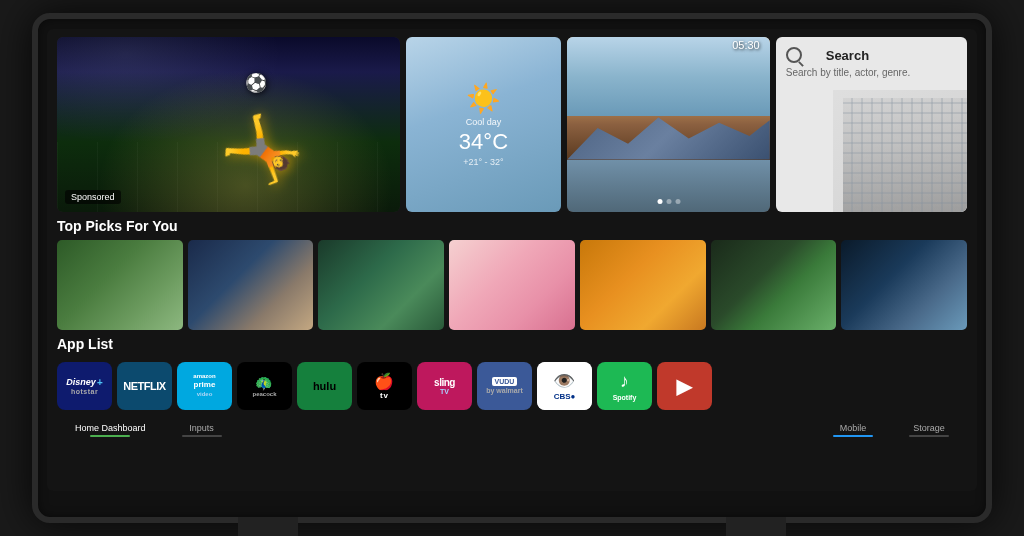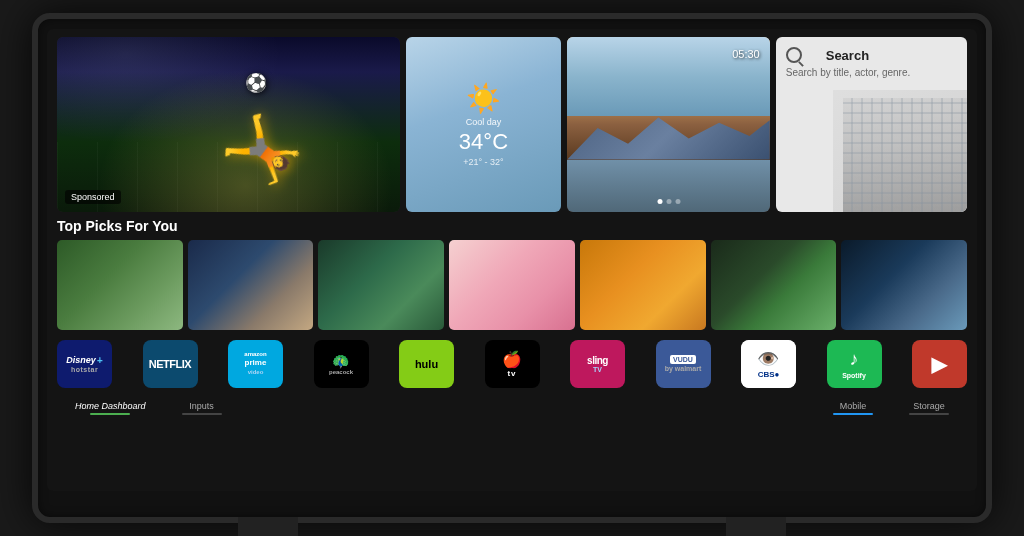--- a/index.html
+++ b/index.html
@@ -108,21 +108,21 @@
 
     .hero-slideshow {
       flex: 1.3;
       border-radius: 6px;
       overflow: hidden;
       position: relative;
       background: #222;
     }
     .slideshow-time {
       position: absolute;
-      top: 11px;
+      top: 2px;
       right: 10px;
       color: #fff;
       font-size: 11px;
       text-shadow: 1px 1px 3px rgba(0,0,0,0.8);
     }
     .slideshow-dots {
       position: absolute;
       bottom: 8px;
       left: 50%;
       transform: translateX(-50%);
@@ -207,21 +207,20 @@
     .pick-6 { background: linear-gradient(135deg, #1a2a1a 0%, #2a4a2a 40%, #3a7a3a 60%, #6ab06a 100%); }
     .pick-7 { background: linear-gradient(135deg, #0a1a2a 0%, #1a3a5a 40%, #4a6a8a 70%, #6a9aba 100%); }
 
     
     .app-list-row {
       display: flex;
       gap: 5px;
       height: 55px;
       flex-shrink: 0;
       align-items: center;
-      justify-content: space-between;
     }
     .app-icon {
       width: 55px;
       height: 48px;
       border-radius: 8px;
       display: flex;
       align-items: center;
       justify-content: center;
       font-size: 8px;
       font-weight: 900;
@@ -230,21 +229,21 @@
       flex-shrink: 0;
       overflow: hidden;
       position: relative;
     }
 
     
     .app-hotstar { background: #0e1b6e; font-size: 7px; }
     .app-netflix { background: #0c4a6e; font-size: 11px; letter-spacing: -0.5px; }
     .app-prime { background: #00A8E0; font-size: 6px; text-align: center; line-height: 1.2; }
     .app-peacock { background: #000; font-size: 8px; }
-    .app-hulu { background: #84cc16; color: #000; font-size: 11px; font-weight: 700; }
+    .app-hulu { background: #15803d; color: #000; font-size: 11px; font-weight: 700; }
     .app-appletv { background: #000; font-size: 9px; }
     .app-sling { background: #be185d; font-size: 9px; }
     .app-vudu { background: #3b5998; font-size: 8px; font-weight: 700; }
     .app-cbs { background: #fff; color: #003087; font-size: 8px; font-weight: 800; }
     .app-spotify { background: #1DB954; font-size: 8px; }
     .app-movies { background: #c0392b; font-size: 20px; }
     .app-aha { background: #f5a623; color: #000; font-size: 11px; font-weight: 800; }
 
     
     .bottom-nav {
@@ -259,21 +258,21 @@
       flex-direction: column;
       align-items: center;
       gap: 2px;
       padding: 0 18px;
       cursor: pointer;
     }
     .nav-label {
       font-size: 9px;
       color: #aaa;
     }
-    .nav-label.active { color: #fff; font-style: italic; }
+    .nav-label.active { color: #fff; }
     .nav-bar {
       height: 2px;
       width: 40px;
       border-radius: 1px;
       background: #444;
     }
     .nav-bar.green { background: #4CAF50; }
     .nav-bar.blue { background: #2196F3; }
 
     
@@ -496,20 +495,21 @@
       <div class="top-picks-row">
         <div class="pick-item pick-1"></div>
         <div class="pick-item pick-2"></div>
         <div class="pick-item pick-3"></div>
         <div class="pick-item pick-4"></div>
         <div class="pick-item pick-5"></div>
         <div class="pick-item pick-6"></div>
         <div class="pick-item pick-7"></div>
       </div>
 
+      <div class="section-label">App List</div>
 
       <div class="app-list-row">
 
         <div class="app-icon app-hotstar">
           <div class="hotstar-inner">
             <div class="hotstar-top">
               <span class="disney-plus">Disney</span>
               <span class="plus-sym">+</span>
             </div>
             <div class="hotstar-text">hotstar</div>

